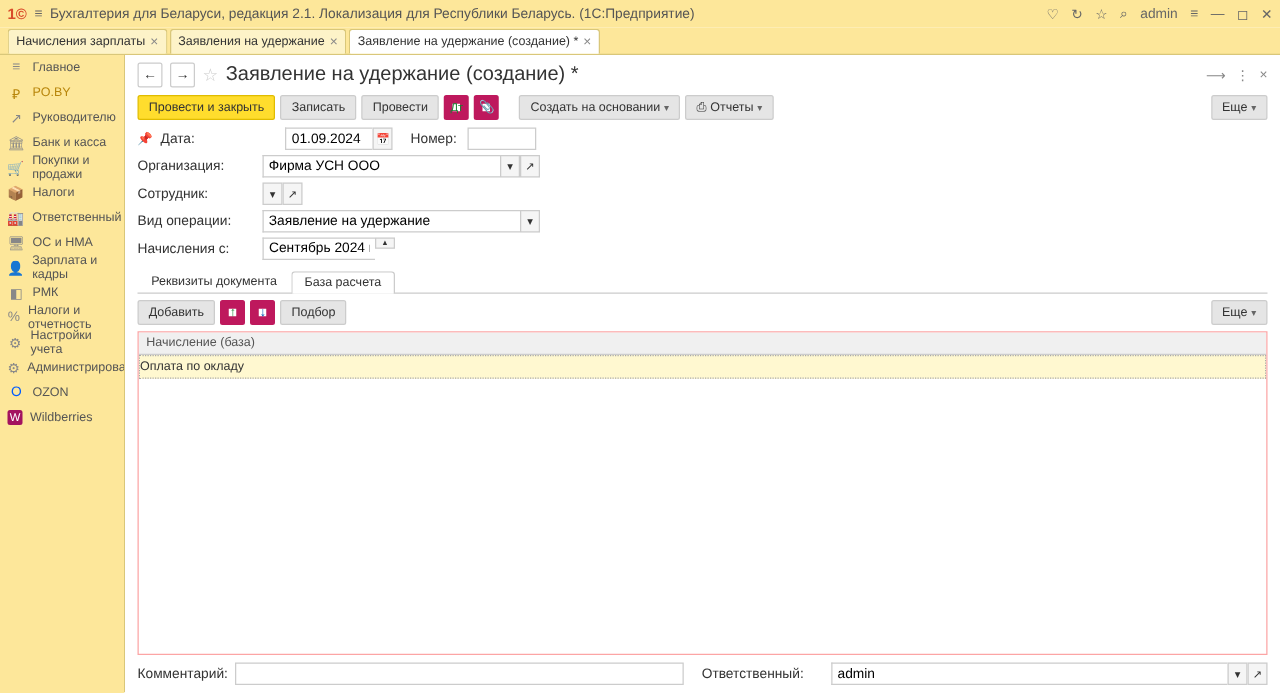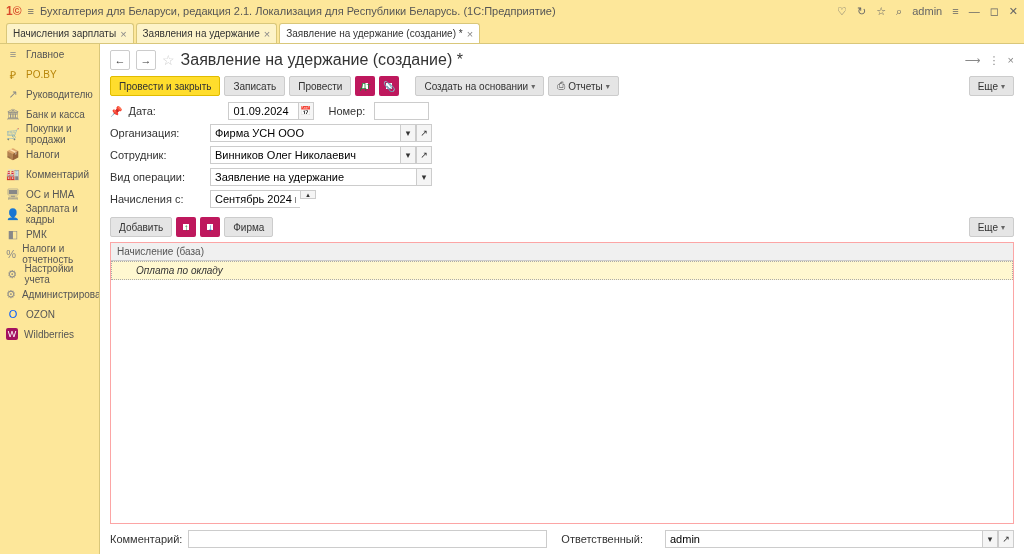--- a/index.html
+++ b/index.html
@@ -48,21 +48,21 @@
 .input-group .btn-sm { border: 1px solid #ccc; width: 16px; height: 18px; display: flex; align-items: center; justify-content: center; font-size: 9px; cursor: pointer; background: #f5f5f5; }
 
 .subtabs { display: flex; border-bottom: 1px solid #ccc; margin-top: 4px; }
 .subtab { padding: 3px 10px; border: 1px solid transparent; border-bottom: none; font-size: 10px; cursor: pointer; border-radius: 3px 3px 0 0; }
 .subtab.active { border-color: #ccc; background: #fff; position: relative; top: 1px; }
 
 .subtoolbar { display: flex; gap: 4px; padding: 5px 0; }
 
 .grid { border: 1px solid #fca5a5; flex: 1; overflow: auto; background: #fff; }
 .grid-header { background: #f0f0f0; border-bottom: 1px solid #ccc; padding: 3px 6px; font-size: 10px; color: #555; }
-.grid-row { padding: 3px 24px; font-size: 10px; border-bottom: 1px solid #eee; font-style: italic; }
+.grid-row { padding: 3px 0; font-size: 10px; border-bottom: 1px solid #eee; }
 .grid-row.selected { background: #fff8d0; border: 1px dotted #aaa; }
 
 .footer { display: flex; align-items: center; gap: 6px; margin-top: 6px; }
 .footer .input { flex: 1; }
 .footer label { font-size: 11px; }
 
 .pin-icon { color: #888; font-size: 10px; }
 .up-arrow .arr { color: #1e7e34; font-weight: bold; }
 .down-arrow .arr { color: #0056b3; font-weight: bold; }
 .print-icon::before { content: "⎙"; }
@@ -124,21 +124,21 @@
     <div class="side-item">
         <span class="icon">🛒</span>
         <span>Покупки и продажи</span>
       </div>
     <div class="side-item">
         <span class="icon">📦</span>
         <span>Налоги</span>
       </div>
     <div class="side-item">
         <span class="icon">🏭</span>
-        <span>Комментарий</span>
+        <span>Ответственный</span>
       </div>
     <div class="side-item">
         <span class="icon">🖥</span>
         <span>ОС и НМА</span>
       </div>
     <div class="side-item">
         <span class="icon">👤</span>
         <span>Зарплата и кадры</span>
       </div>
     <div class="side-item">
@@ -229,21 +229,20 @@
       <div class="input-group">
         <input class="input" style="width: 190px;" value="Фирма УСН ООО">
         <div class="btn-sm">▾</div>
         <div class="btn-sm">↗</div>
       </div>
     </div>
 
     <div class="form-row">
       <label>Сотрудник:</label>
       <div class="input-group">
-        <input class="input" style="width: 190px;" value="Винников Олег Николаевич">
         <div class="btn-sm">▾</div>
         <div class="btn-sm">↗</div>
       </div>
     </div>
 
     <div class="form-row">
       <label>Вид операции:</label>
       <div class="input-group">
         <input class="input" style="width: 206px;" value="Заявление на удержание">
         <div class="btn-sm">▾</div>
@@ -251,33 +250,37 @@
     </div>
 
     <div class="form-row">
       <label>Начисления с:</label>
       <div class="input-group">
         <input class="input" style="width: 90px;" value="Сентябрь 2024 г.">
         <div class="btn-sm" style="height:9px;font-size:7px;line-height:7px">▴</div>
       </div>
     </div>
 
+    <div class="subtabs">
+      <div class="subtab">Реквизиты документа</div>
+      <div class="subtab active">База расчета</div>
+    </div>
 
     <div class="subtoolbar">
       <div class="btn">
           <span>Добавить</span>
         </div>
       <div class="icon-btn up-arrow">
           <span class="arr">↑</span>
         </div>
       <div class="icon-btn down-arrow">
           <span class="arr">↓</span>
         </div>
       <div class="btn">
-          <span>Фирма</span>
+          <span>Подбор</span>
         </div>
       <div class="toolbar-spacer"></div>
       <div class="btn">
           <span>Еще</span>
           <span class="caret">▾</span>
         </div>
     </div>
 
     <div class="grid">
       <div class="grid-header">Начисление (база)</div>

